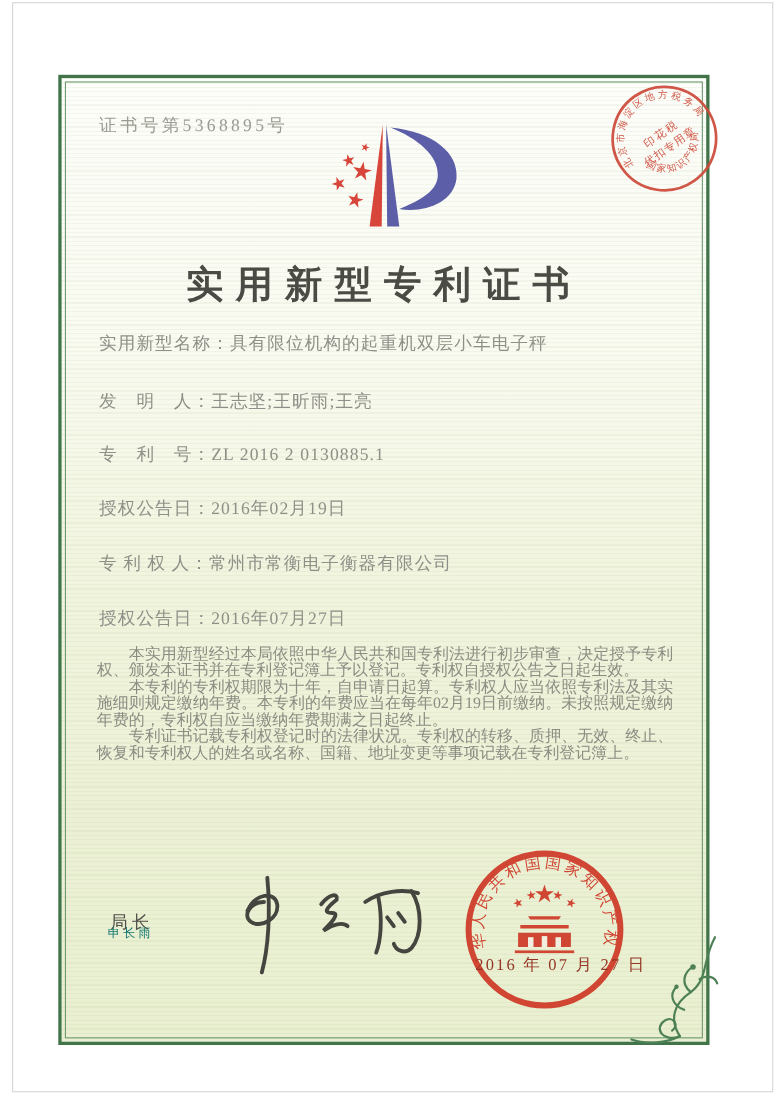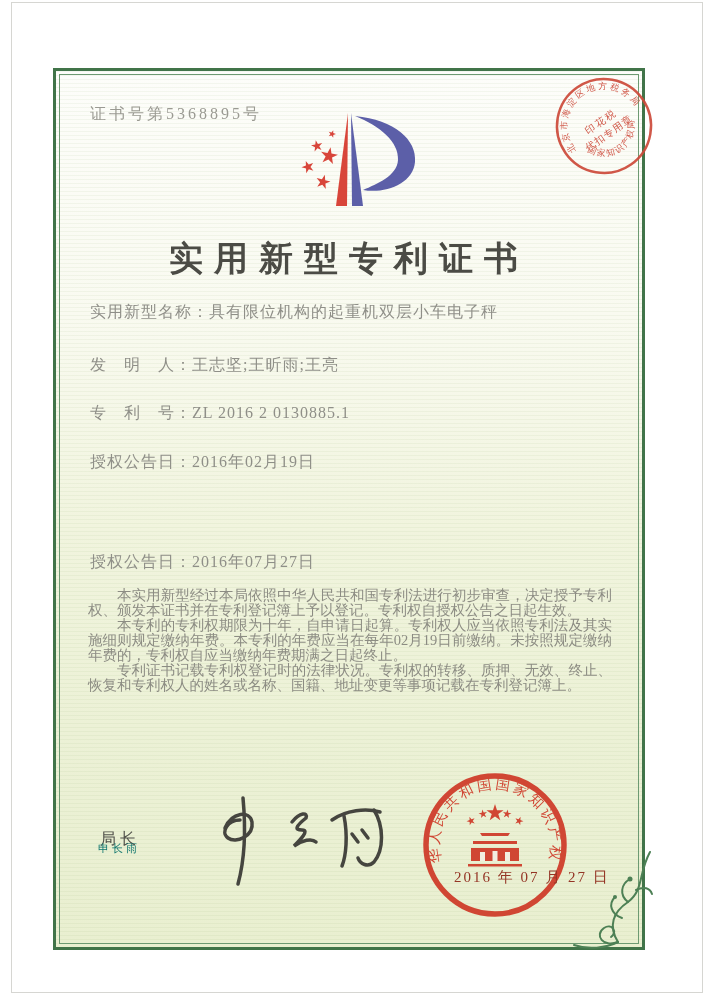--- a/index.html
+++ b/index.html
@@ -23,21 +23,21 @@
   .field{position:absolute;left:90px;font-size:16px;color:#8f8f88;letter-spacing:1px;
          white-space:nowrap;}
   .paras{position:absolute;left:88px;top:588px;width:524px;font-size:14.5px;
          line-height:15px;color:#8c8c83;text-align:justify;}
   .paras p{margin:0;text-indent:2em;}
   .director-title{position:absolute;left:100px;top:808px;font-size:16px;color:#50504a;letter-spacing:4px;margin-top:21px;}
   .director-name{position:absolute;left:98px;top:841px;font-size:11px;color:#0f766e;letter-spacing:3px;}
   .signature{position:absolute;left:200px;top:788px;}
   .seal{position:absolute;left:420px;top:770px;}
   .seal-date{position:absolute;left:432px;top:868px;font-size:15px;color:#943525;
-             letter-spacing:2px;white-space:nowrap;margin-left:22px;}
+             letter-spacing:2px;white-space:nowrap;}
   .footer{position:absolute;left:53px;top:918px;width:592px;text-align:center;
           font-size:13.5px;color:#8e8e82;letter-spacing:2px;}
   .ornament{position:absolute;left:566px;top:846px;}
   .tax-stamp{position:absolute;left:548px;top:70px;opacity:0.92;}
 </style>
 </head>
 <body>
 
 <div class="paper">
   <div class="paper-edge"></div>
@@ -65,20 +65,21 @@
       <use href="#star" transform="translate(58,72) scale(7.5) rotate(14)"></use>
     </g>
   </svg>
 
   <div class="title">实用新型专利证书</div>
 
   <div class="field" style="top:302px"><span>实用新型名称：</span><span>具有限位机构的起重机双层小车电子秤</span></div>
   <div class="field" style="top:355px"><span>发　明　人：</span><span>王志坚;王昕雨;王亮</span></div>
   <div class="field" style="top:403px"><span>专　利　号：</span><span>ZL 2016 2 0130885.1</span></div>
   <div class="field" style="top:452px"><span>授权公告日：</span><span>2016年02月19日</span></div>
+  <div class="field" style="top:502px"><span>专 利 权 人：</span><span>常州市常衡电子衡器有限公司</span></div>
   <div class="field" style="top:552px"><span>授权公告日：</span><span>2016年07月27日</span></div>
 
   <div class="paras">
     <p>本实用新型经过本局依照中华人民共和国专利法进行初步审查，决定授予专利权、颁发本证书并在专利登记簿上予以登记。专利权自授权公告之日起生效。</p>
     <p>本专利的专利权期限为十年，自申请日起算。专利权人应当依照专利法及其实施细则规定缴纳年费。本专利的年费应当在每年02月19日前缴纳。未按照规定缴纳年费的，专利权自应当缴纳年费期满之日起终止。</p>
     <p>专利证书记载专利权登记时的法律状况。专利权的转移、质押、无效、终止、恢复和专利权人的姓名或名称、国籍、地址变更等事项记载在专利登记簿上。</p>
   </div>
 
   <div class="director-title">局长</div>
   <div class="director-name">申长雨</div>

